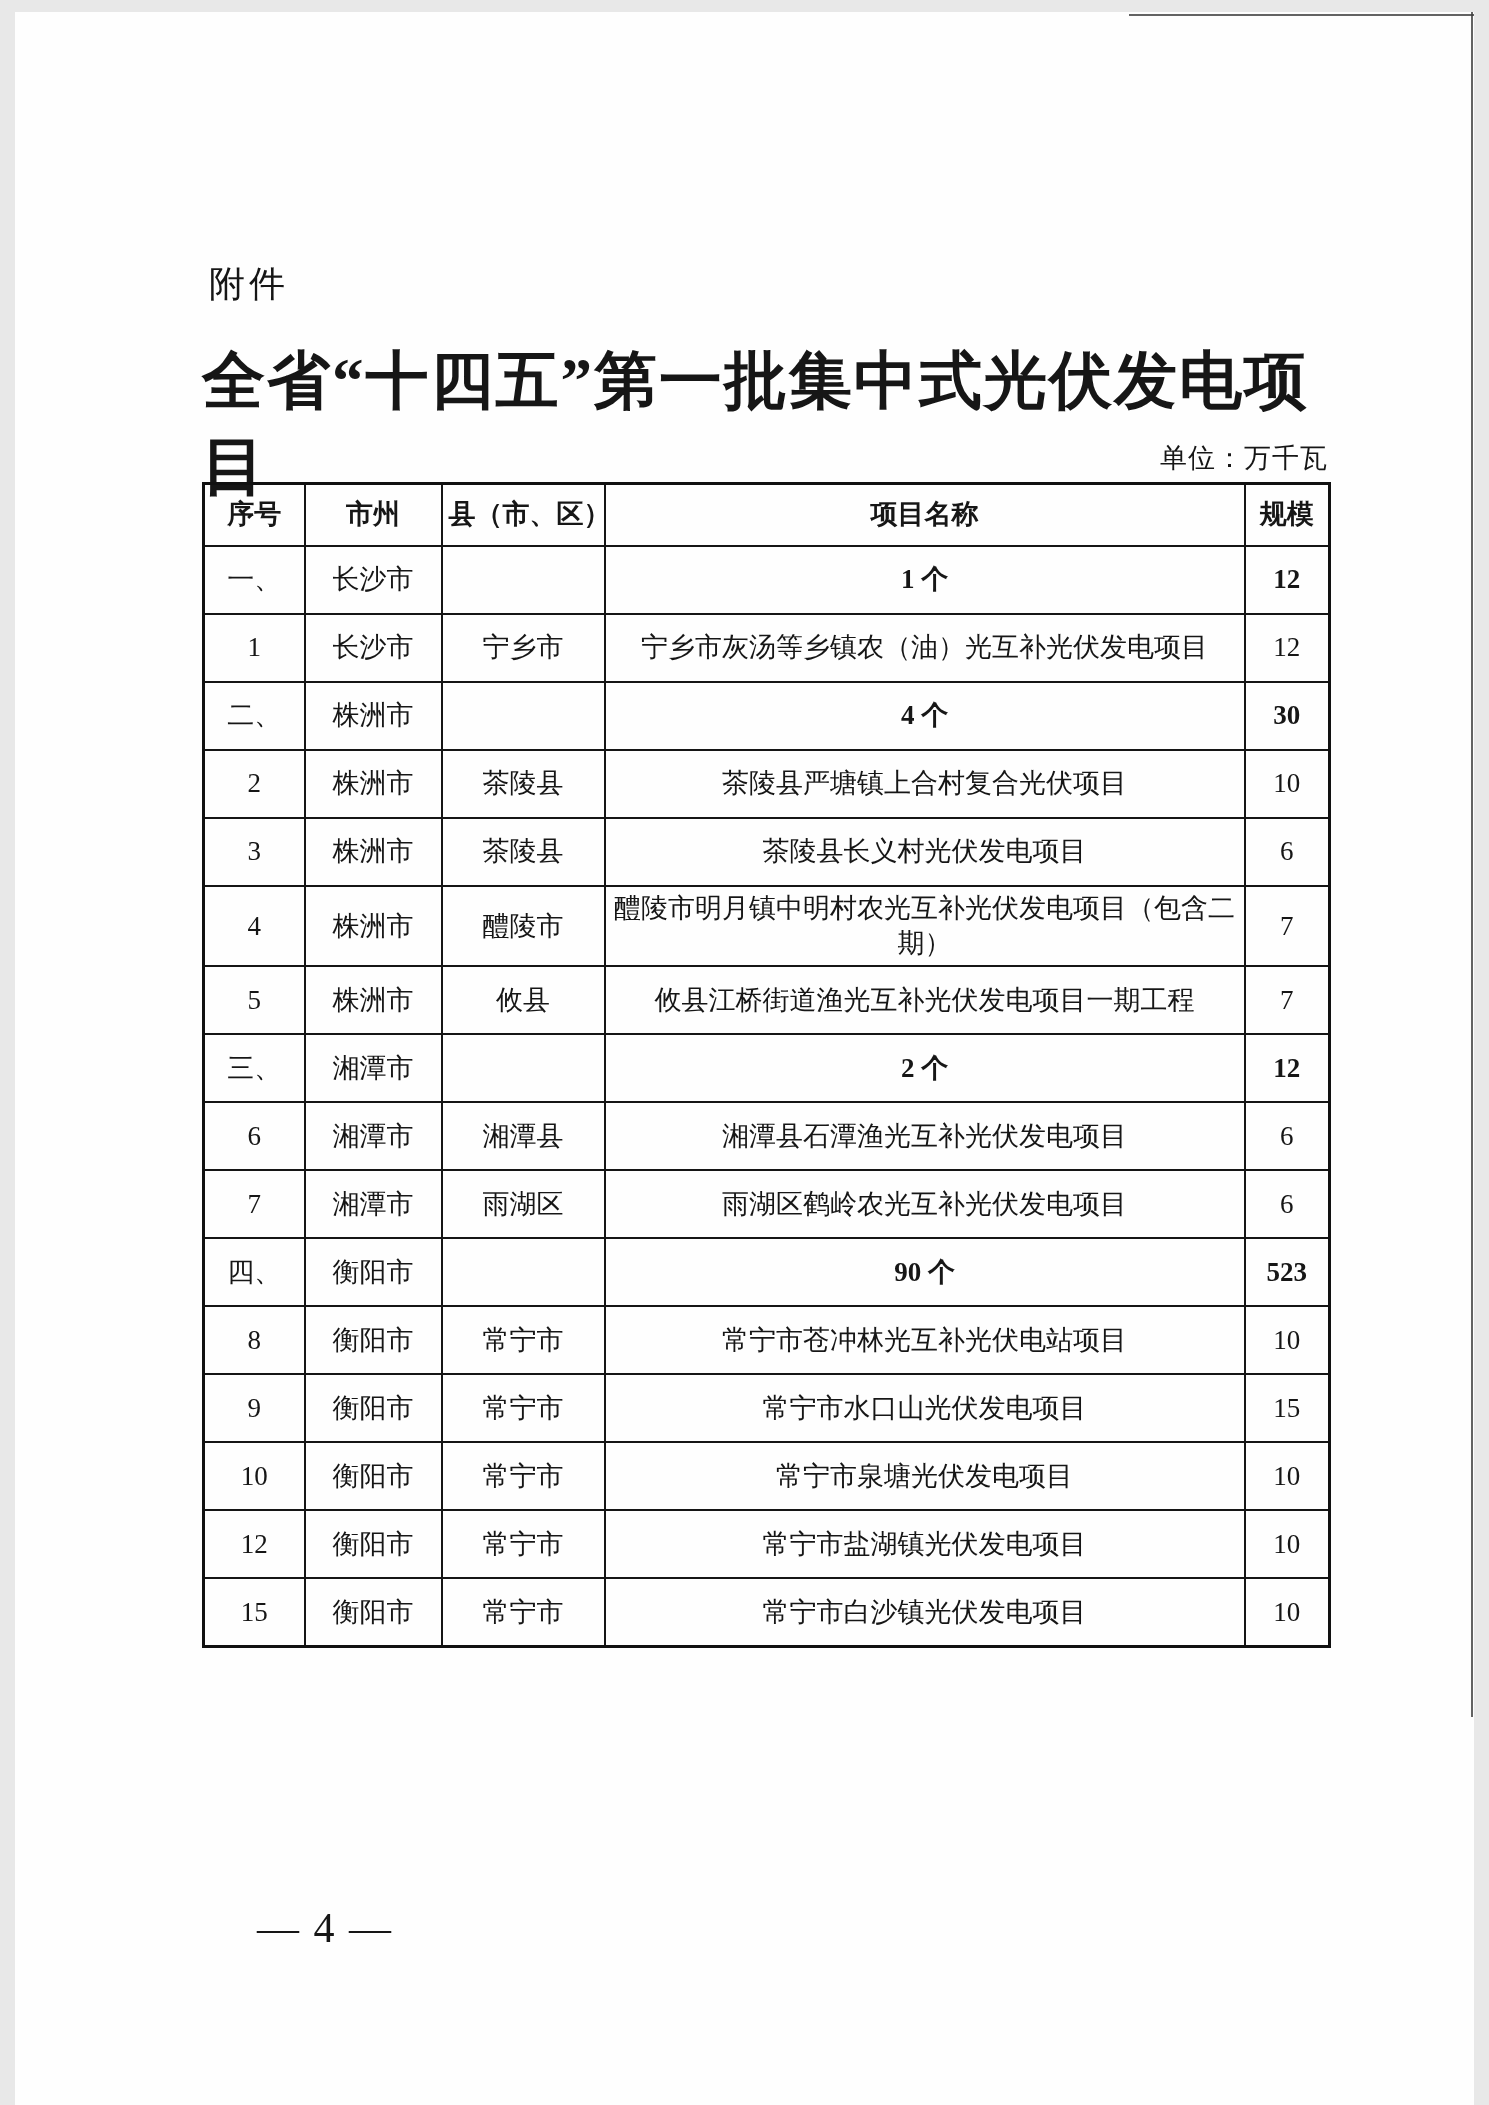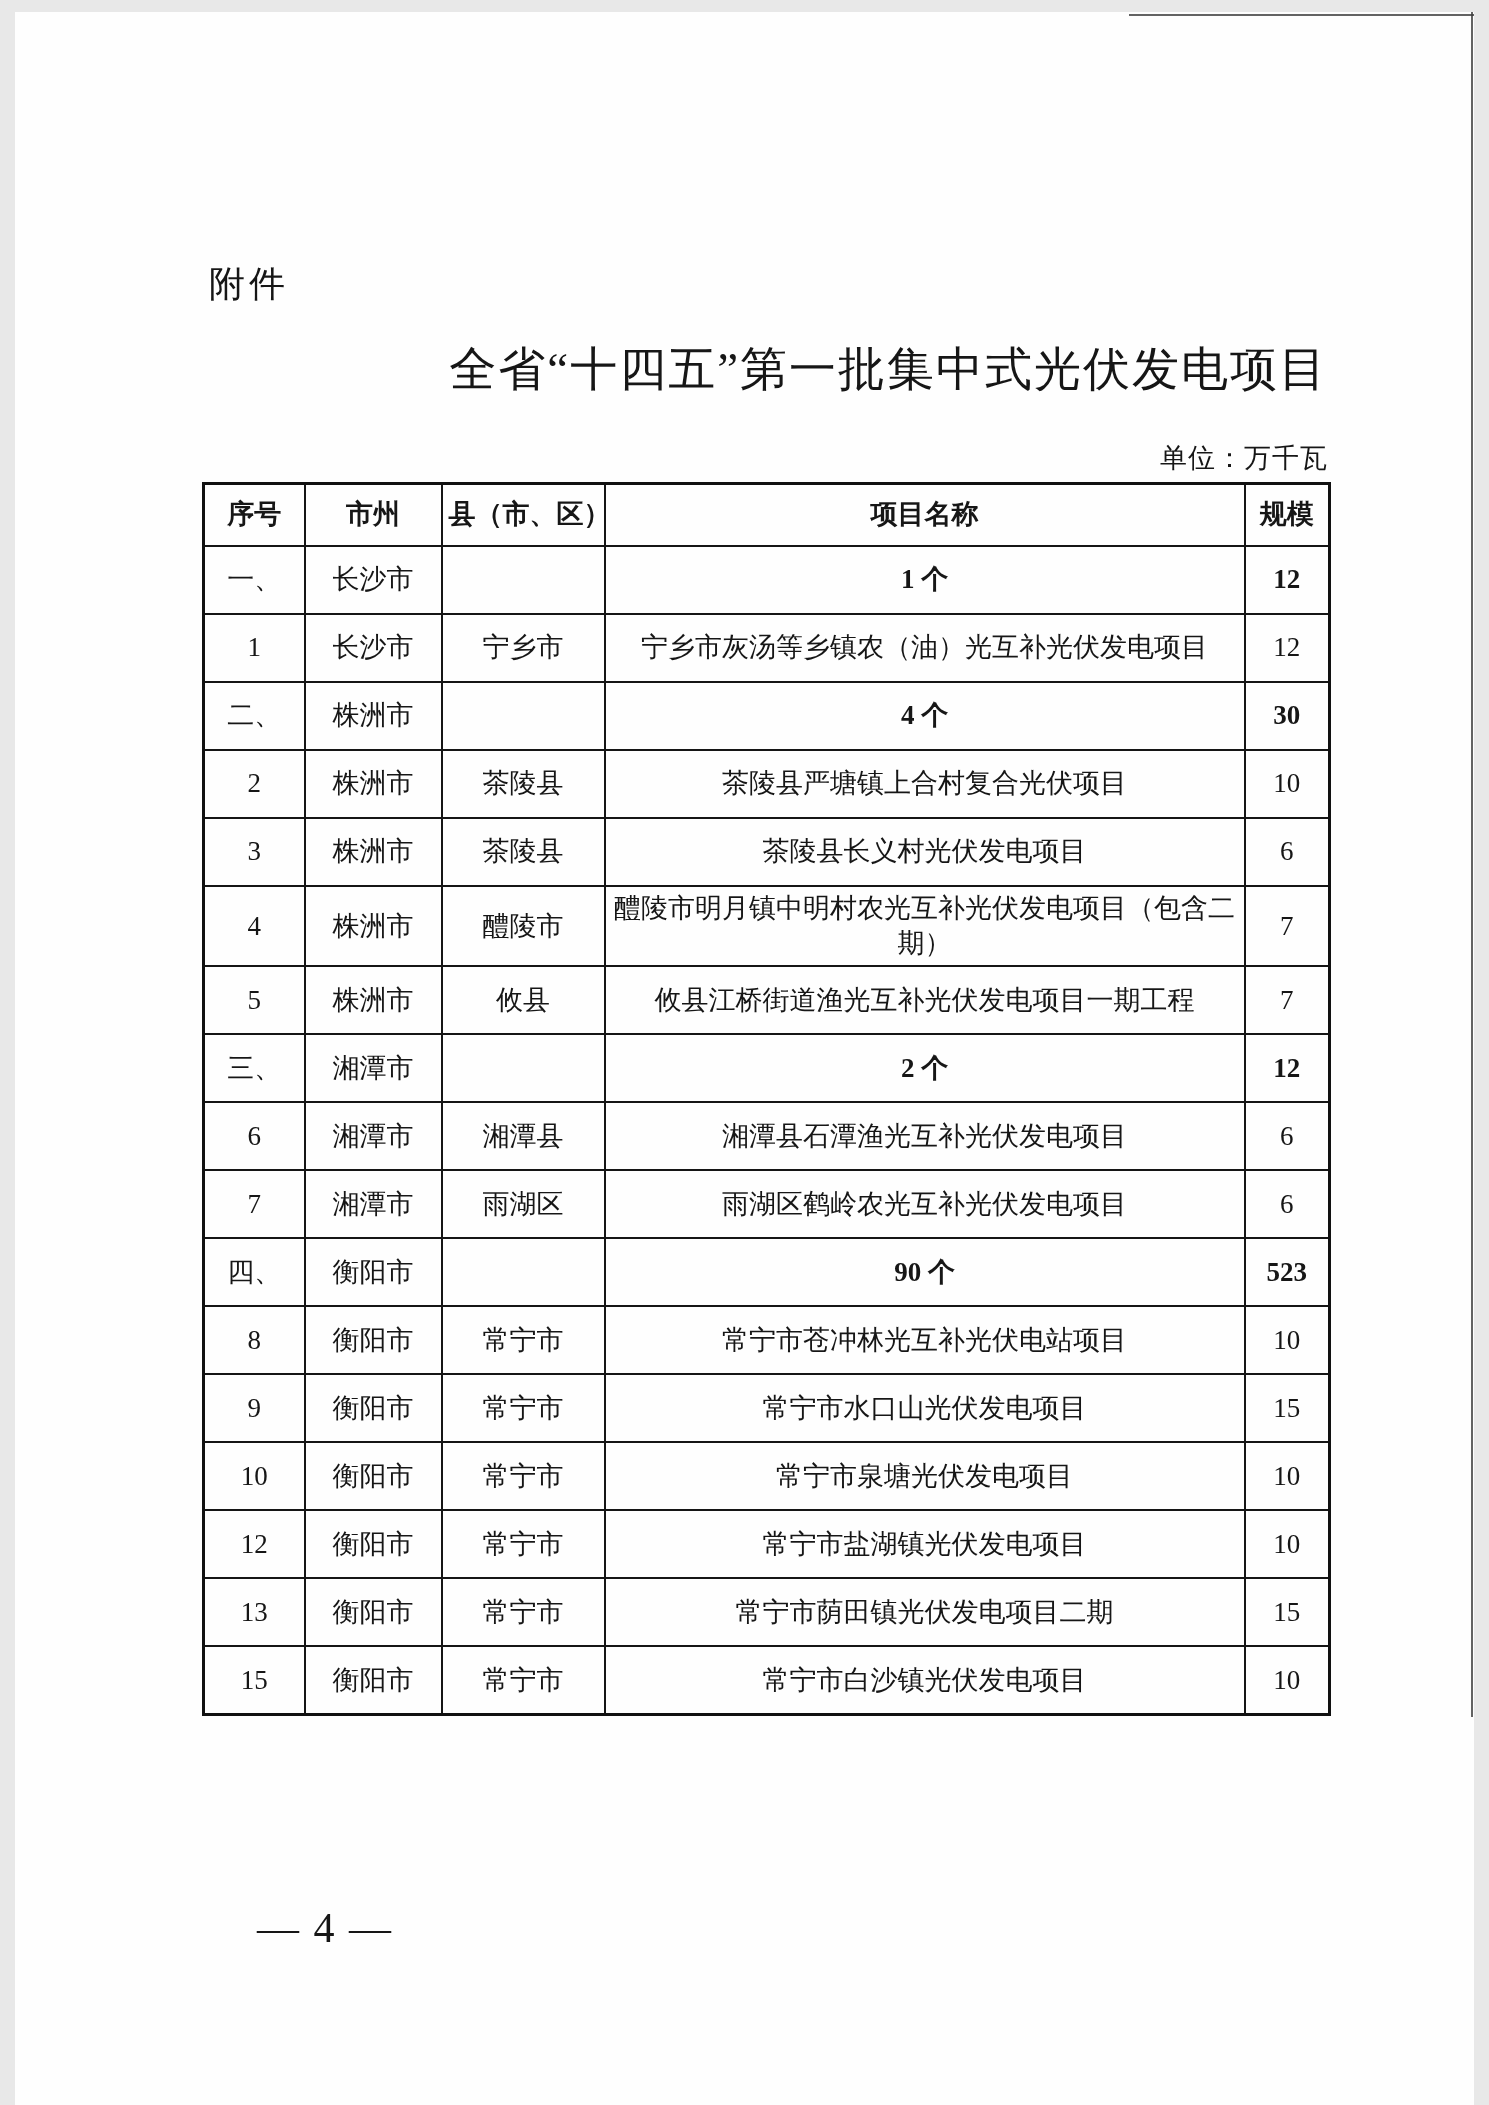--- a/index.html
+++ b/index.html
@@ -11,21 +11,21 @@
     color:#161616;
     font-family:"Liberation Serif","DejaVu Serif",serif;
     overflow:hidden;
   }
   .attachment{
     position:absolute;left:194px;top:248px;
     font-size:36px;letter-spacing:4px;
   }
   .doc-title{
     position:absolute;left:187px;top:326px;width:1126px;
-    text-align:right;font-size:47px;font-weight:normal;letter-spacing:2px;
+    text-align:left;font-size:63px;font-weight:bold;letter-spacing:2px;
   }
   .unit-note{
     position:absolute;left:187px;top:428px;width:1126px;
     text-align:right;font-size:27px;letter-spacing:1px;
   }
   table.projects{
     position:absolute;left:187px;top:470px;width:1126px;
     border-collapse:collapse;table-layout:fixed;
     border:3px solid #111;
   }
@@ -189,27 +189,20 @@
       <td class="cell-scale">10</td>
     </tr>
         <tr class="row-data">
       <td class="cell-no">12</td>
       <td class="cell-city">衡阳市</td>
       <td class="cell-county">常宁市</td>
       <td class="cell-name">常宁市盐湖镇光伏发电项目</td>
       <td class="cell-scale">10</td>
     </tr>
         <tr class="row-data">
-      <td class="cell-no">13</td>
-      <td class="cell-city">衡阳市</td>
-      <td class="cell-county">常宁市</td>
-      <td class="cell-name">常宁市荫田镇光伏发电项目二期</td>
-      <td class="cell-scale">15</td>
-    </tr>
-        <tr class="row-data">
       <td class="cell-no">15</td>
       <td class="cell-city">衡阳市</td>
       <td class="cell-county">常宁市</td>
       <td class="cell-name">常宁市白沙镇光伏发电项目</td>
       <td class="cell-scale">10</td>
     </tr>
       </tbody>
   </table>
 
   <div class="page-number">— 4 —</div>

